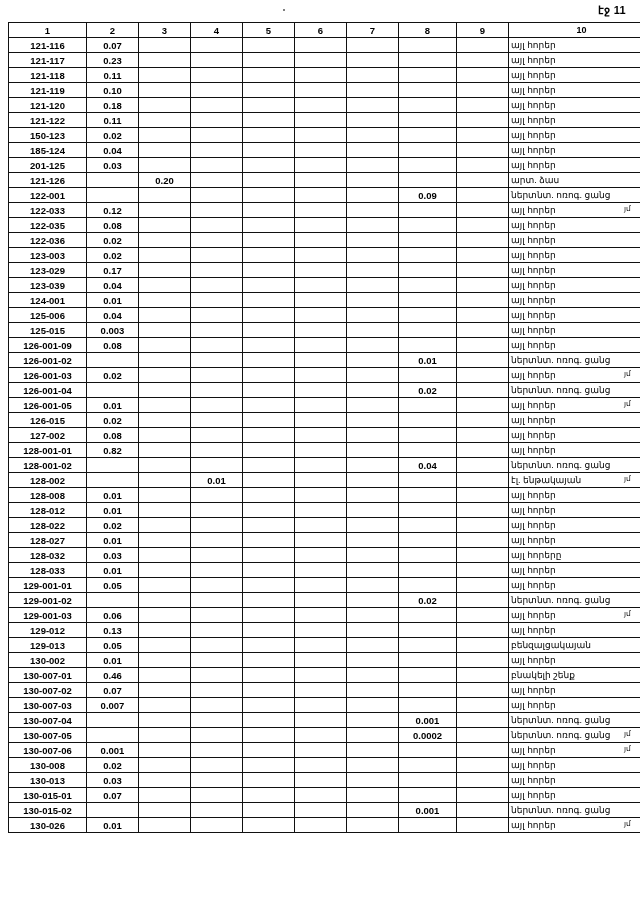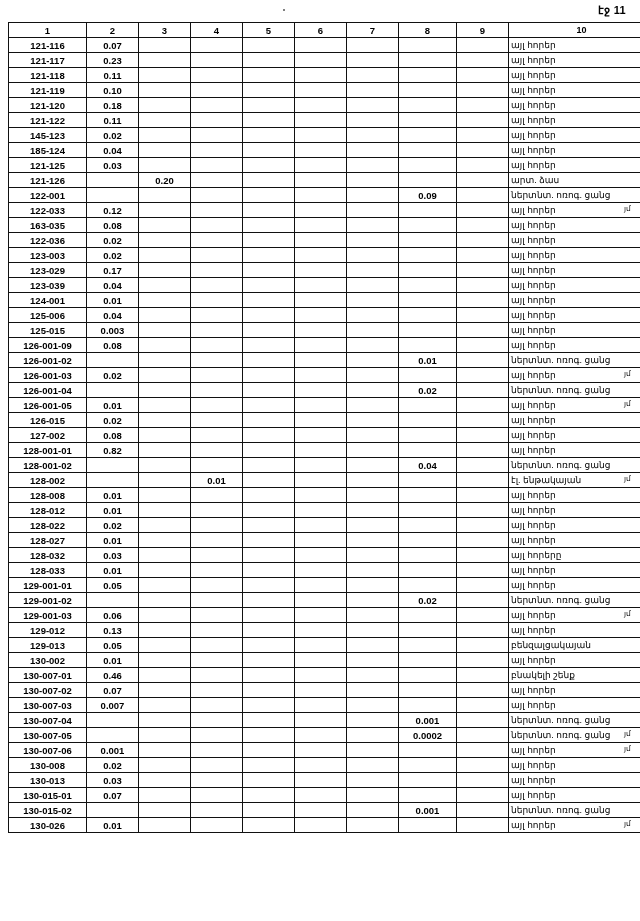--- a/index.html
+++ b/index.html
@@ -185,21 +185,21 @@
           <td class="c-num"></td>
           <td class="c-num"></td>
           <td class="c-num"></td>
           <td class="c-num"></td>
           <td class="c-num"></td>
           <td class="c-num-wide"></td>
           <td class="c-num"></td>
           <td class="c-note">այլ հորեր</td>
         </tr>
         <tr>
-          <td class="c-code">145-123</td>
+          <td class="c-code">150-123</td>
           <td class="c-num">0.02</td>
           <td class="c-num"></td>
           <td class="c-num"></td>
           <td class="c-num"></td>
           <td class="c-num"></td>
           <td class="c-num"></td>
           <td class="c-num-wide"></td>
           <td class="c-num"></td>
           <td class="c-note">այլ հորեր</td>
         </tr>
@@ -209,21 +209,21 @@
           <td class="c-num"></td>
           <td class="c-num"></td>
           <td class="c-num"></td>
           <td class="c-num"></td>
           <td class="c-num"></td>
           <td class="c-num-wide"></td>
           <td class="c-num"></td>
           <td class="c-note">այլ հորեր</td>
         </tr>
         <tr>
-          <td class="c-code">121-125</td>
+          <td class="c-code">201-125</td>
           <td class="c-num">0.03</td>
           <td class="c-num"></td>
           <td class="c-num"></td>
           <td class="c-num"></td>
           <td class="c-num"></td>
           <td class="c-num"></td>
           <td class="c-num-wide"></td>
           <td class="c-num"></td>
           <td class="c-note">այլ հորեր</td>
         </tr>
@@ -257,21 +257,21 @@
           <td class="c-num"></td>
           <td class="c-num"></td>
           <td class="c-num"></td>
           <td class="c-num"></td>
           <td class="c-num"></td>
           <td class="c-num-wide"></td>
           <td class="c-num"></td>
           <td class="c-note">այլ հորեր</td>
         </tr>
         <tr>
-          <td class="c-code">163-035</td>
+          <td class="c-code">122-035</td>
           <td class="c-num">0.08</td>
           <td class="c-num"></td>
           <td class="c-num"></td>
           <td class="c-num"></td>
           <td class="c-num"></td>
           <td class="c-num"></td>
           <td class="c-num-wide"></td>
           <td class="c-num"></td>
           <td class="c-note">այլ հորեր</td>
         </tr>

